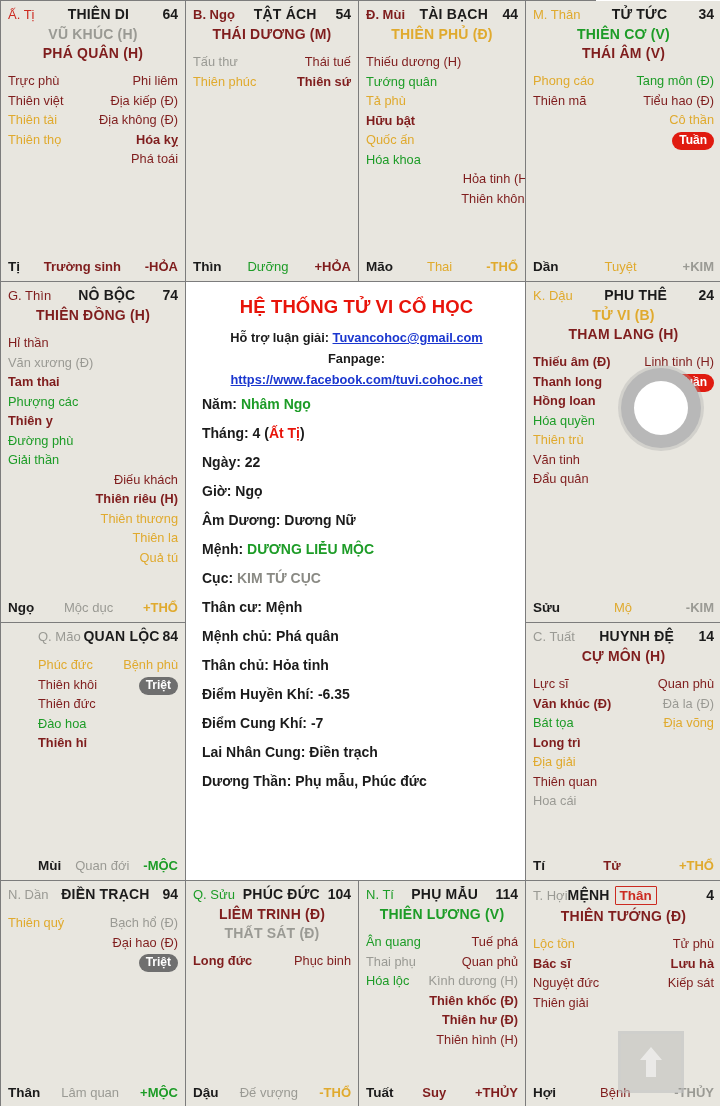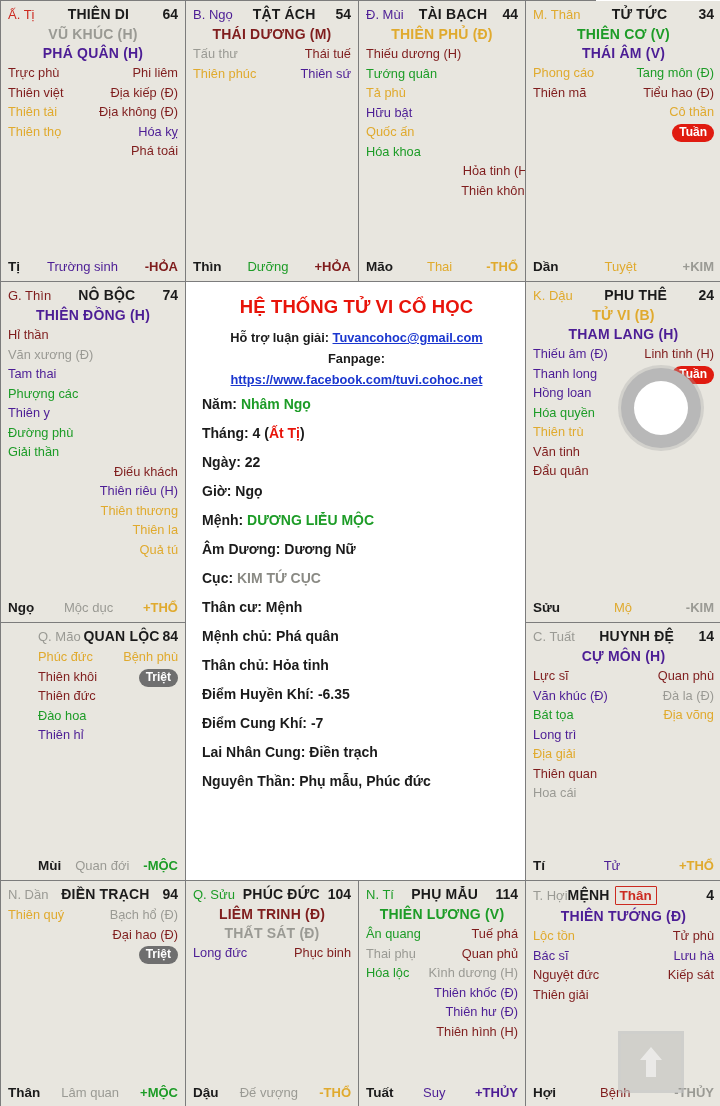--- a/index.html
+++ b/index.html
@@ -50,20 +50,21 @@
 
   
   .majors { text-align: center; margin-top: 2px; }
   .major { font-weight: bold; font-size: 14px; line-height: 19px; letter-spacing: .2px; }
 
   
   .stars {
     flex: 1;
     display: flex;
     justify-content: space-between;
+    margin-top: 8px;
     font-size: 12.8px;
     line-height: 19.5px;
   }
   .col-left { text-align: left; }
   .col-right { text-align: right; margin-left: auto; }
   .star { white-space: nowrap; }
 
   .tag {
     display: inline-block;
     color: #ffffff; font-size: 12px; font-weight: bold;
@@ -122,21 +123,21 @@
     width: 66px; height: 62px;
     background: rgba(150,150,150,.28);
     border: 3px solid rgba(205,205,205,.5);
     display: flex; align-items: center; justify-content: center;
   }
   .scroll-top svg { opacity: .55; }
 
   
   .c-red    { color: #7f1d1d; }
   .c-dred   { color: #cc2a20; }
-  .c-black  { color: #4c1d95; }
+  .c-black  { color: #7f1d1d; font-weight: bold; }
   .c-green  { color: #1d9c27; }
   .c-yellow { color: #e0aa2e; }
   .c-gray   { color: #9a9a94; }
 </style>
 </head>
 <body>
 
 <div id="chart">
 
   <div class="cell" style="grid-area: 1 / 1;">
@@ -481,30 +482,30 @@
       </div>
     </div>
     <div class="center">
       <div class="c-title">HỆ THỐNG TỬ VI CỔ HỌC</div>
       <div class="c-contact">Hỗ trợ luận giải: <a href="#">Tuvancohoc@gmail.com</a></div>
       <div class="c-contact">Fanpage: <a href="#">https://www.facebook.com/tuvi.cohoc.net</a></div>
       <div class="c-row"><span class="lbl">Năm: </span><span class="v-green">Nhâm Ngọ</span></div>
       <div class="c-row"><span class="lbl">Tháng: 4 (</span><span class="v-red">Ất Tị</span><span class="lbl">)</span></div>
       <div class="c-row"><span class="lbl">Ngày: </span><span class="v-dark">22</span></div>
       <div class="c-row"><span class="lbl">Giờ: </span><span class="v-dark">Ngọ</span></div>
+      <div class="c-row"><span class="lbl">Âm Dương: </span><span class="v-dark">Dương Nữ</span></div>
       <div class="c-row"><span class="lbl">Mệnh: </span><span class="v-green">DƯƠNG LIỄU MỘC</span></div>
-      <div class="c-row"><span class="lbl">Âm Dương: </span><span class="v-dark">Dương Nữ</span></div>
       <div class="c-row"><span class="lbl">Cục: </span><span class="v-gray">KIM TỨ CỤC</span></div>
       <div class="c-row"><span class="lbl">Thân cư: </span><span class="v-dark">Mệnh</span></div>
       <div class="c-row"><span class="lbl">Mệnh chủ: </span><span class="v-dark">Phá quân</span></div>
       <div class="c-row"><span class="lbl">Thân chủ: </span><span class="v-dark">Hỏa tinh</span></div>
       <div class="c-row"><span class="lbl">Điểm Huyền Khí: </span><span class="v-dark">-6.35</span></div>
       <div class="c-row"><span class="lbl">Điểm Cung Khí: </span><span class="v-dark">-7</span></div>
       <div class="c-row"><span class="lbl">Lai Nhân Cung: </span><span class="v-dark">Điền trạch</span></div>
-      <div class="c-row"><span class="lbl">Nguyên Thần: </span><span class="v-dark">Phụ mẫu, Phúc đức</span></div>
+      <div class="c-row"><span class="lbl">Dương Thần: </span><span class="v-dark">Phụ mẫu, Phúc đức</span></div>
     </div>
     <div class="ring-overlay"></div>
   <div class="scroll-top">
     <svg width="26" height="34" viewBox="0 0 26 34">
       <path d="M13 2 L24 15 L18 15 L18 32 L8 32 L8 15 L2 15 Z" fill="#ffffff"></path>
     </svg>
   </div>
 </div>
 
 </body></html>

